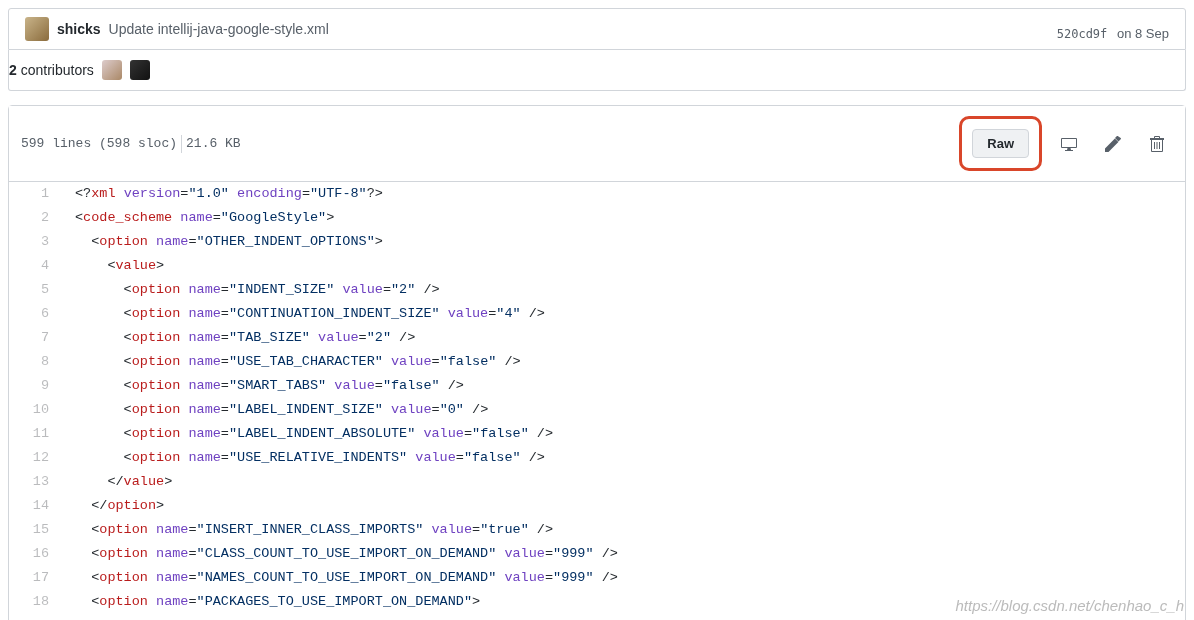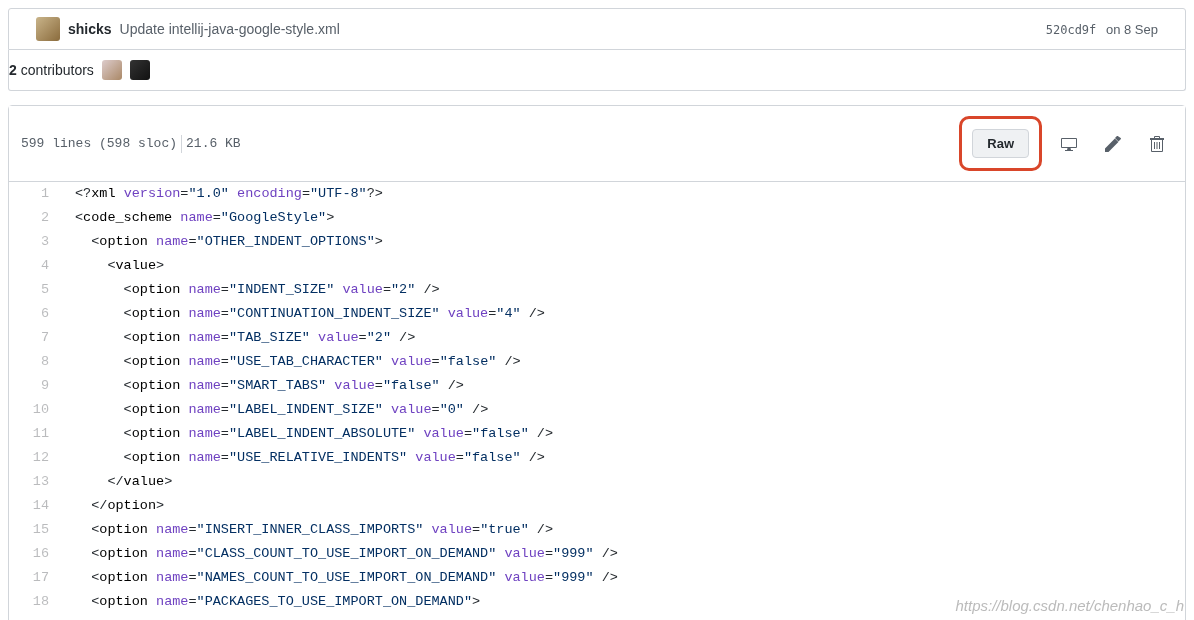--- a/index.html
+++ b/index.html
@@ -8,23 +8,23 @@
     background: #fff;
     color: #24292e;
     font-size: 14px;
     width: 1194px;
     padding: 8px;
   }
   .commit-bar {
     border: 1px solid #d1d5da;
     border-radius: 3px 3px 0 0;
     background: #fff;
-    padding: 8px 27px;
+    padding: 8px 16px;
     display: flex;
-    align-items: center;
+    align-items: flex-end;
     justify-content: space-between;
     gap: 48px;
   }
   .commit-left { display: flex; align-items: center; gap: 8px; }
   .avatar {
     width: 24px; height: 24px; border-radius: 3px;
     background: linear-gradient(135deg,#c9b48a,#8a6b3c);
     display:inline-block;
   }
   .avatar-small {
@@ -109,21 +109,21 @@
   .code-line { display:flex; }
   .ln {
     width: 54px;
     text-align: right;
     padding-right: 14px;
     color: rgba(27,31,35,0.3);
     user-select:none;
     flex-shrink:0;
   }
   .lc { padding-left: 12px; white-space: pre; }
-  .tag { color:#000000; }
+  .tag { color:#b91c1c; }
   .attr { color:#6f42c1; }
   .str { color:#032f62; }
   .punc { color:#24292e; }
   .watermark {
     position:fixed;
     right:10px; bottom:6px;
     color:#bbb; font-size:15px;
     font-family: Arial, sans-serif;
     pointer-events:none;
     font-style:italic;

